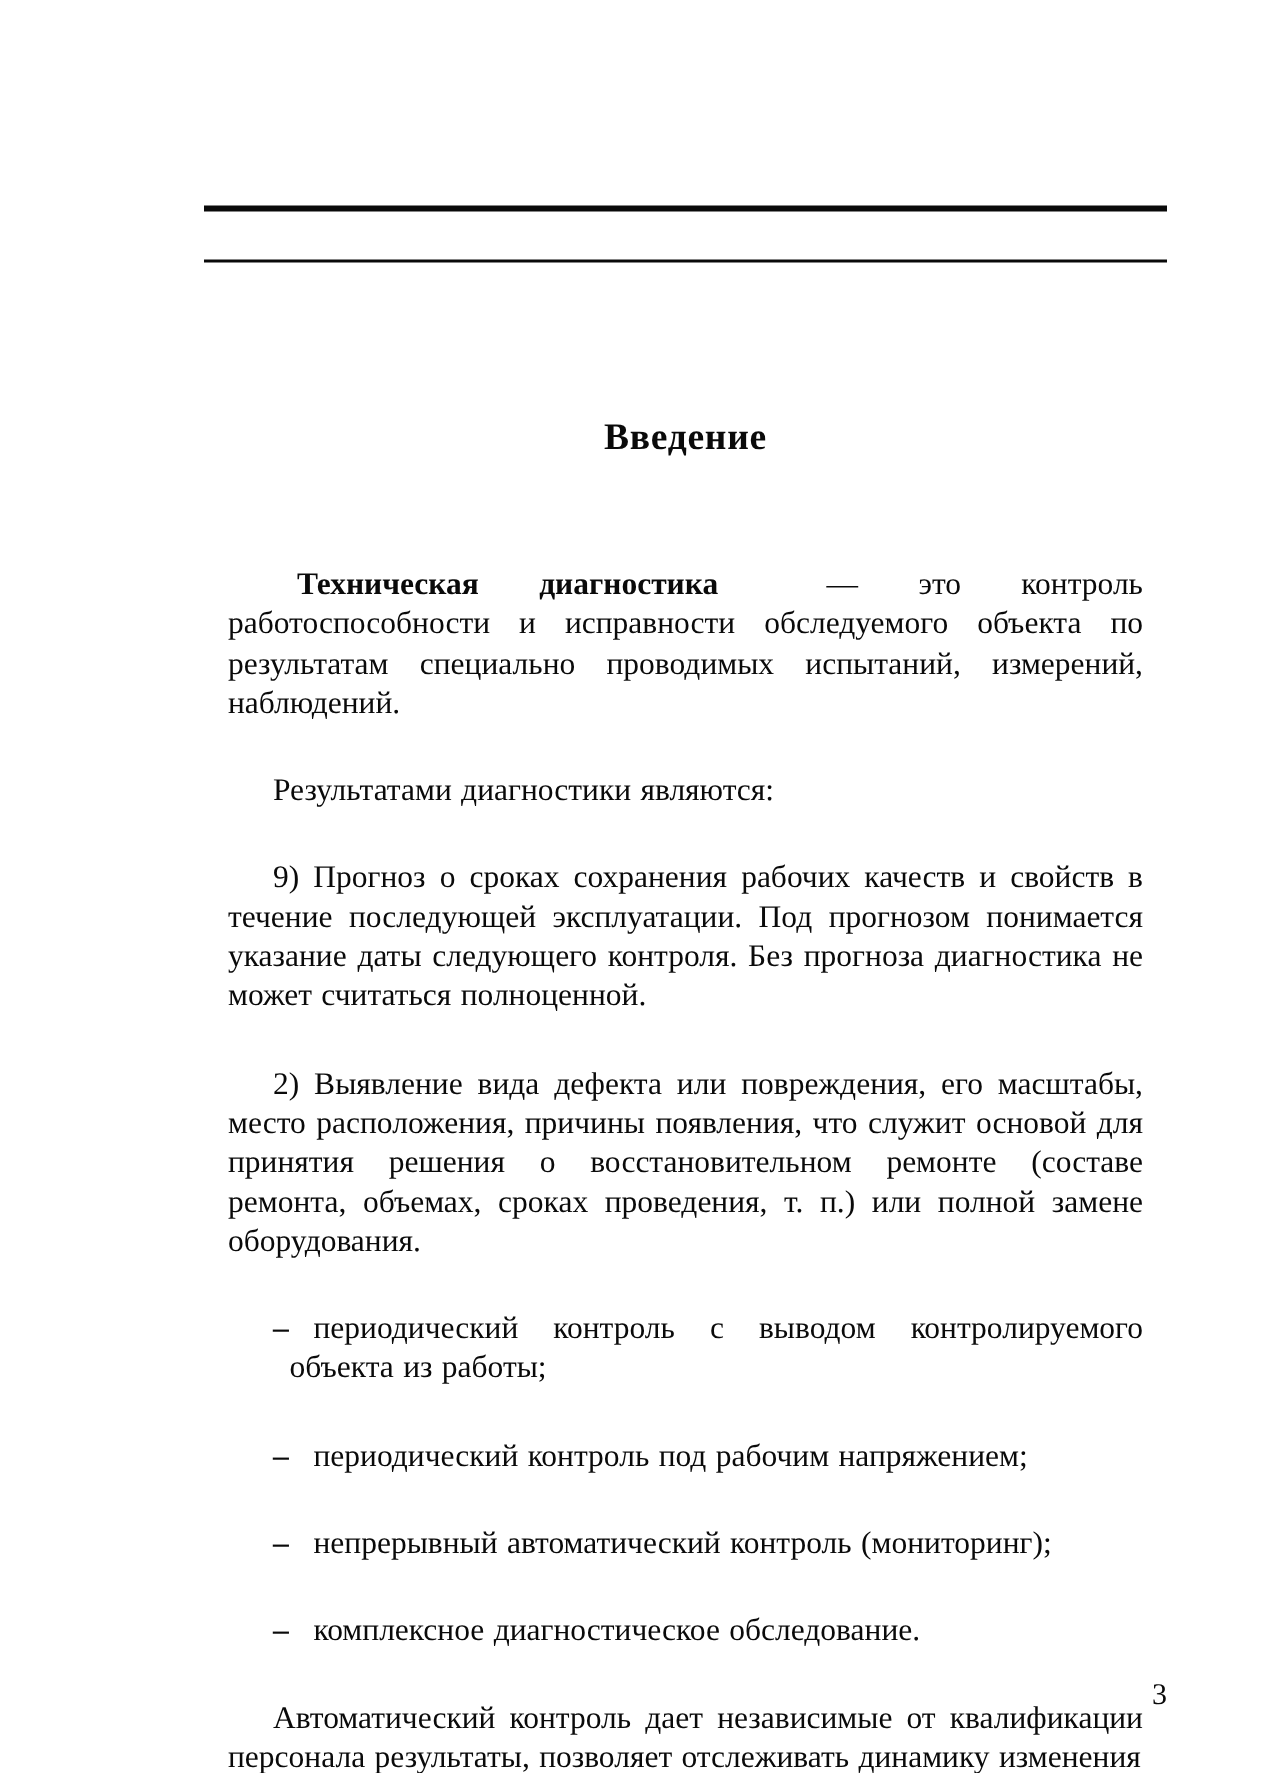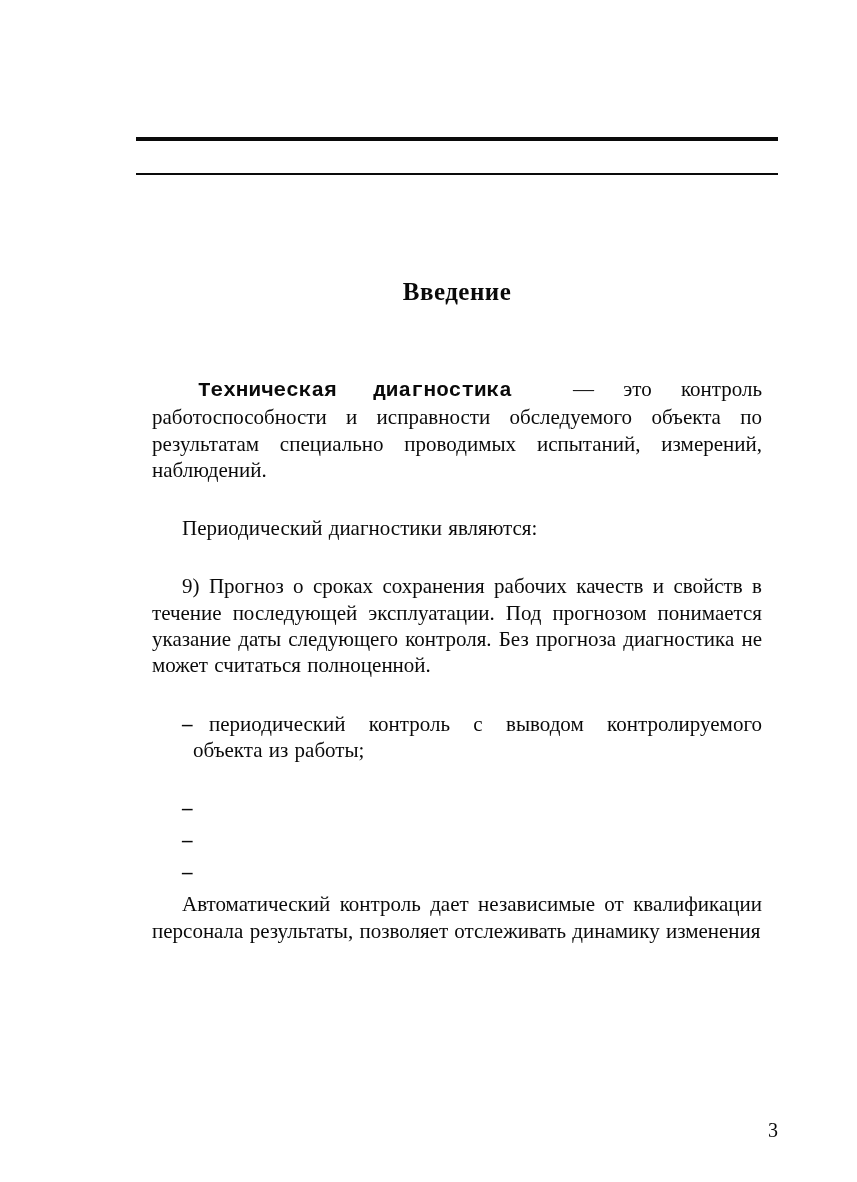--- a/index.html
+++ b/index.html
@@ -38,21 +38,21 @@
     font-weight: 700;
     letter-spacing: 0.5px;
   }
   .para {
     font-size: 21px;
     line-height: 26.3px;
     text-align: justify;
     text-indent: 30px;
     word-spacing: 1px;
   }
-  .para .lead { font-weight: 700; font-family: Liberation Mono, monospace; }
+  .para .lead { font-weight: 700; }
   .list-item {
     position: relative;
     font-size: 21px;
     line-height: 26.3px;
     text-align: justify;
     padding-left: 57px;
     word-spacing: 1px;
   }
   .list-item .marker {
     position: absolute;
@@ -75,26 +75,27 @@
 
 <div class="page">
   <div class="content">
 
     <div class="double-rule"></div>
 
     <h1 class="title">Введение</h1>
 
     <p class="para"><span class="lead">Техническая диагностика</span> <span>— это контроль работоспособности и исправности обследуемого объекта по результатам специально проводимых испытаний, измерений, наблюдений.</span></p>
 
-    <p class="para">Периодический диагностики являются:</p>
+    <p class="para">Результатами диагностики являются:</p>
     <p class="para">9) Прогноз о сроках сохранения рабочих качеств и свойств в течение последующей эксплуатации. Под прогнозом понимается указание даты следующего контроля. Без прогноза диагностика не может считаться полноценной.</p>
+    <p class="para">2) Выявление вида дефекта или повреждения, его масштабы, место расположения, причины появления, что служит основой для принятия решения о восстановительном ремонте (составе ремонта, объемах, сроках проведения, т. п.) или полной замене оборудования.</p>
 
     <div class="list-item"><span class="marker">–</span><span>периодический контроль с выводом контролируемого объекта из работы;</span></div>
-    <div class="list-item"><span class="marker">–</span></div>
-    <div class="list-item"><span class="marker">–</span></div>
-    <div class="list-item"><span class="marker">–</span></div>
+    <div class="list-item"><span class="marker">–</span><span>периодический контроль под рабочим напряжением;</span></div>
+    <div class="list-item"><span class="marker">–</span><span>непрерывный автоматический контроль (мониторинг);</span></div>
+    <div class="list-item"><span class="marker">–</span><span>комплексное диагностическое обследование.</span></div>
 
     <p class="para">Автоматический контроль дает независимые от квалификации персонала результаты, позволяет отслеживать динамику изменения</p>
 
   </div>
 
   <div class="page-number">3</div>
 </div>
 
 </body></html>

